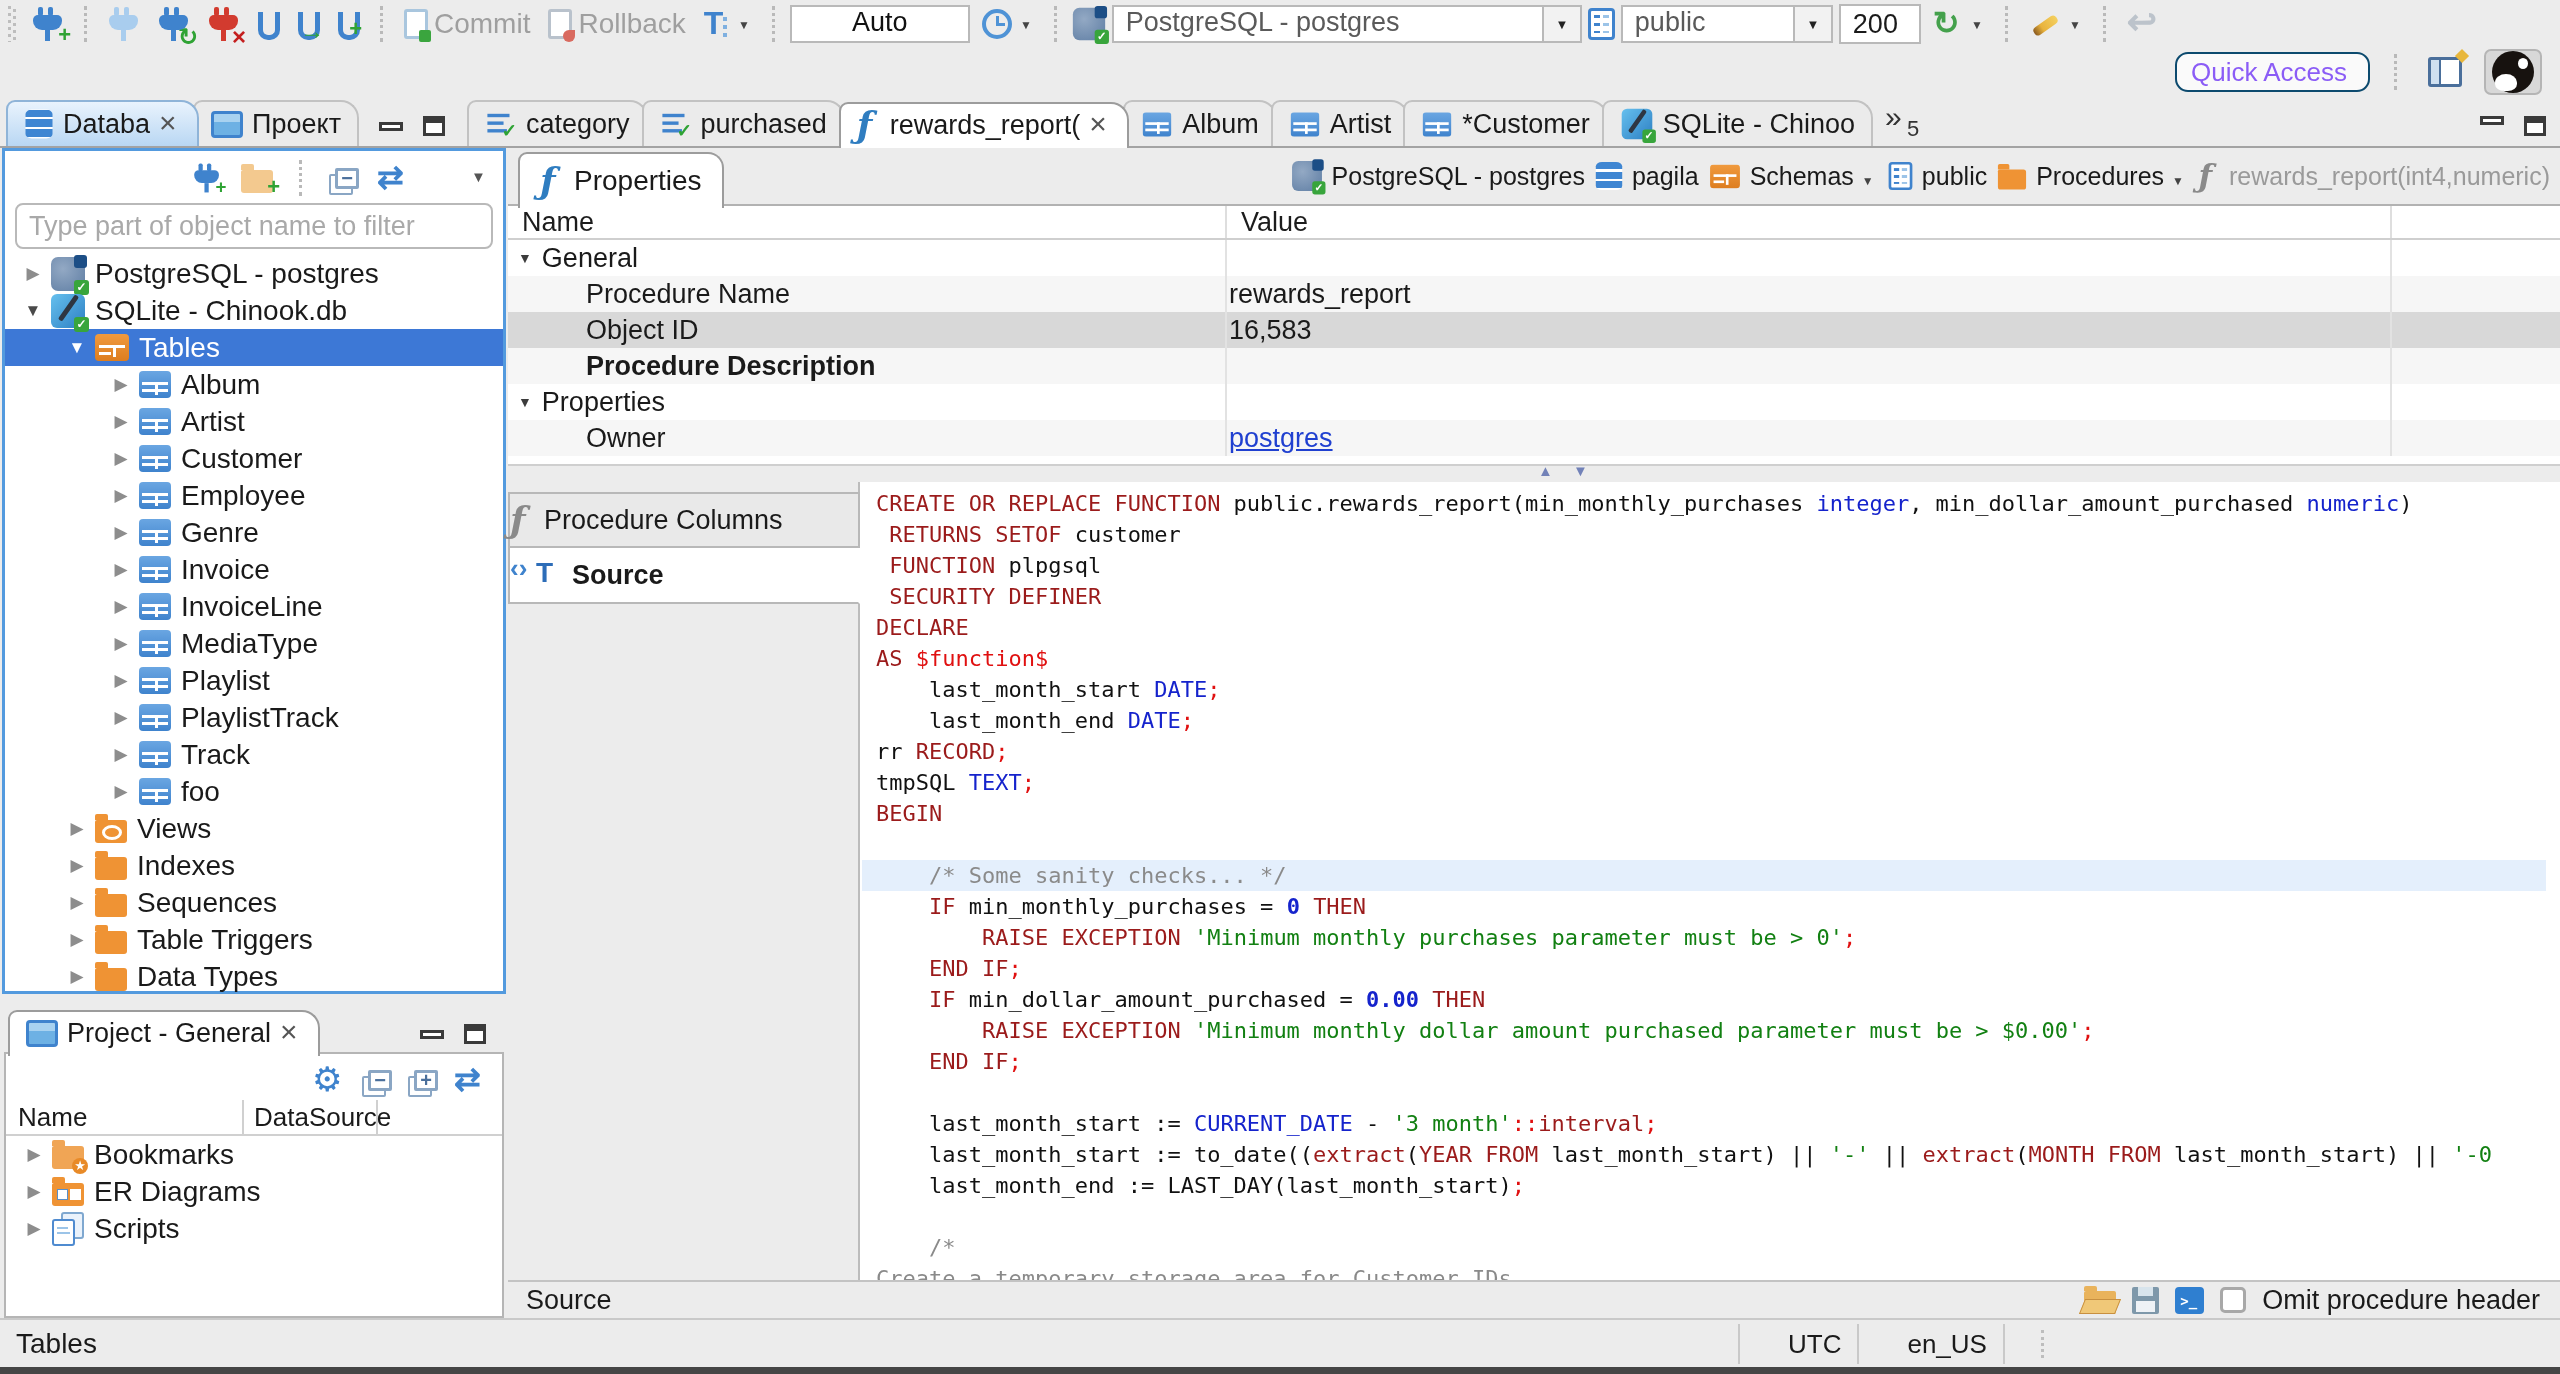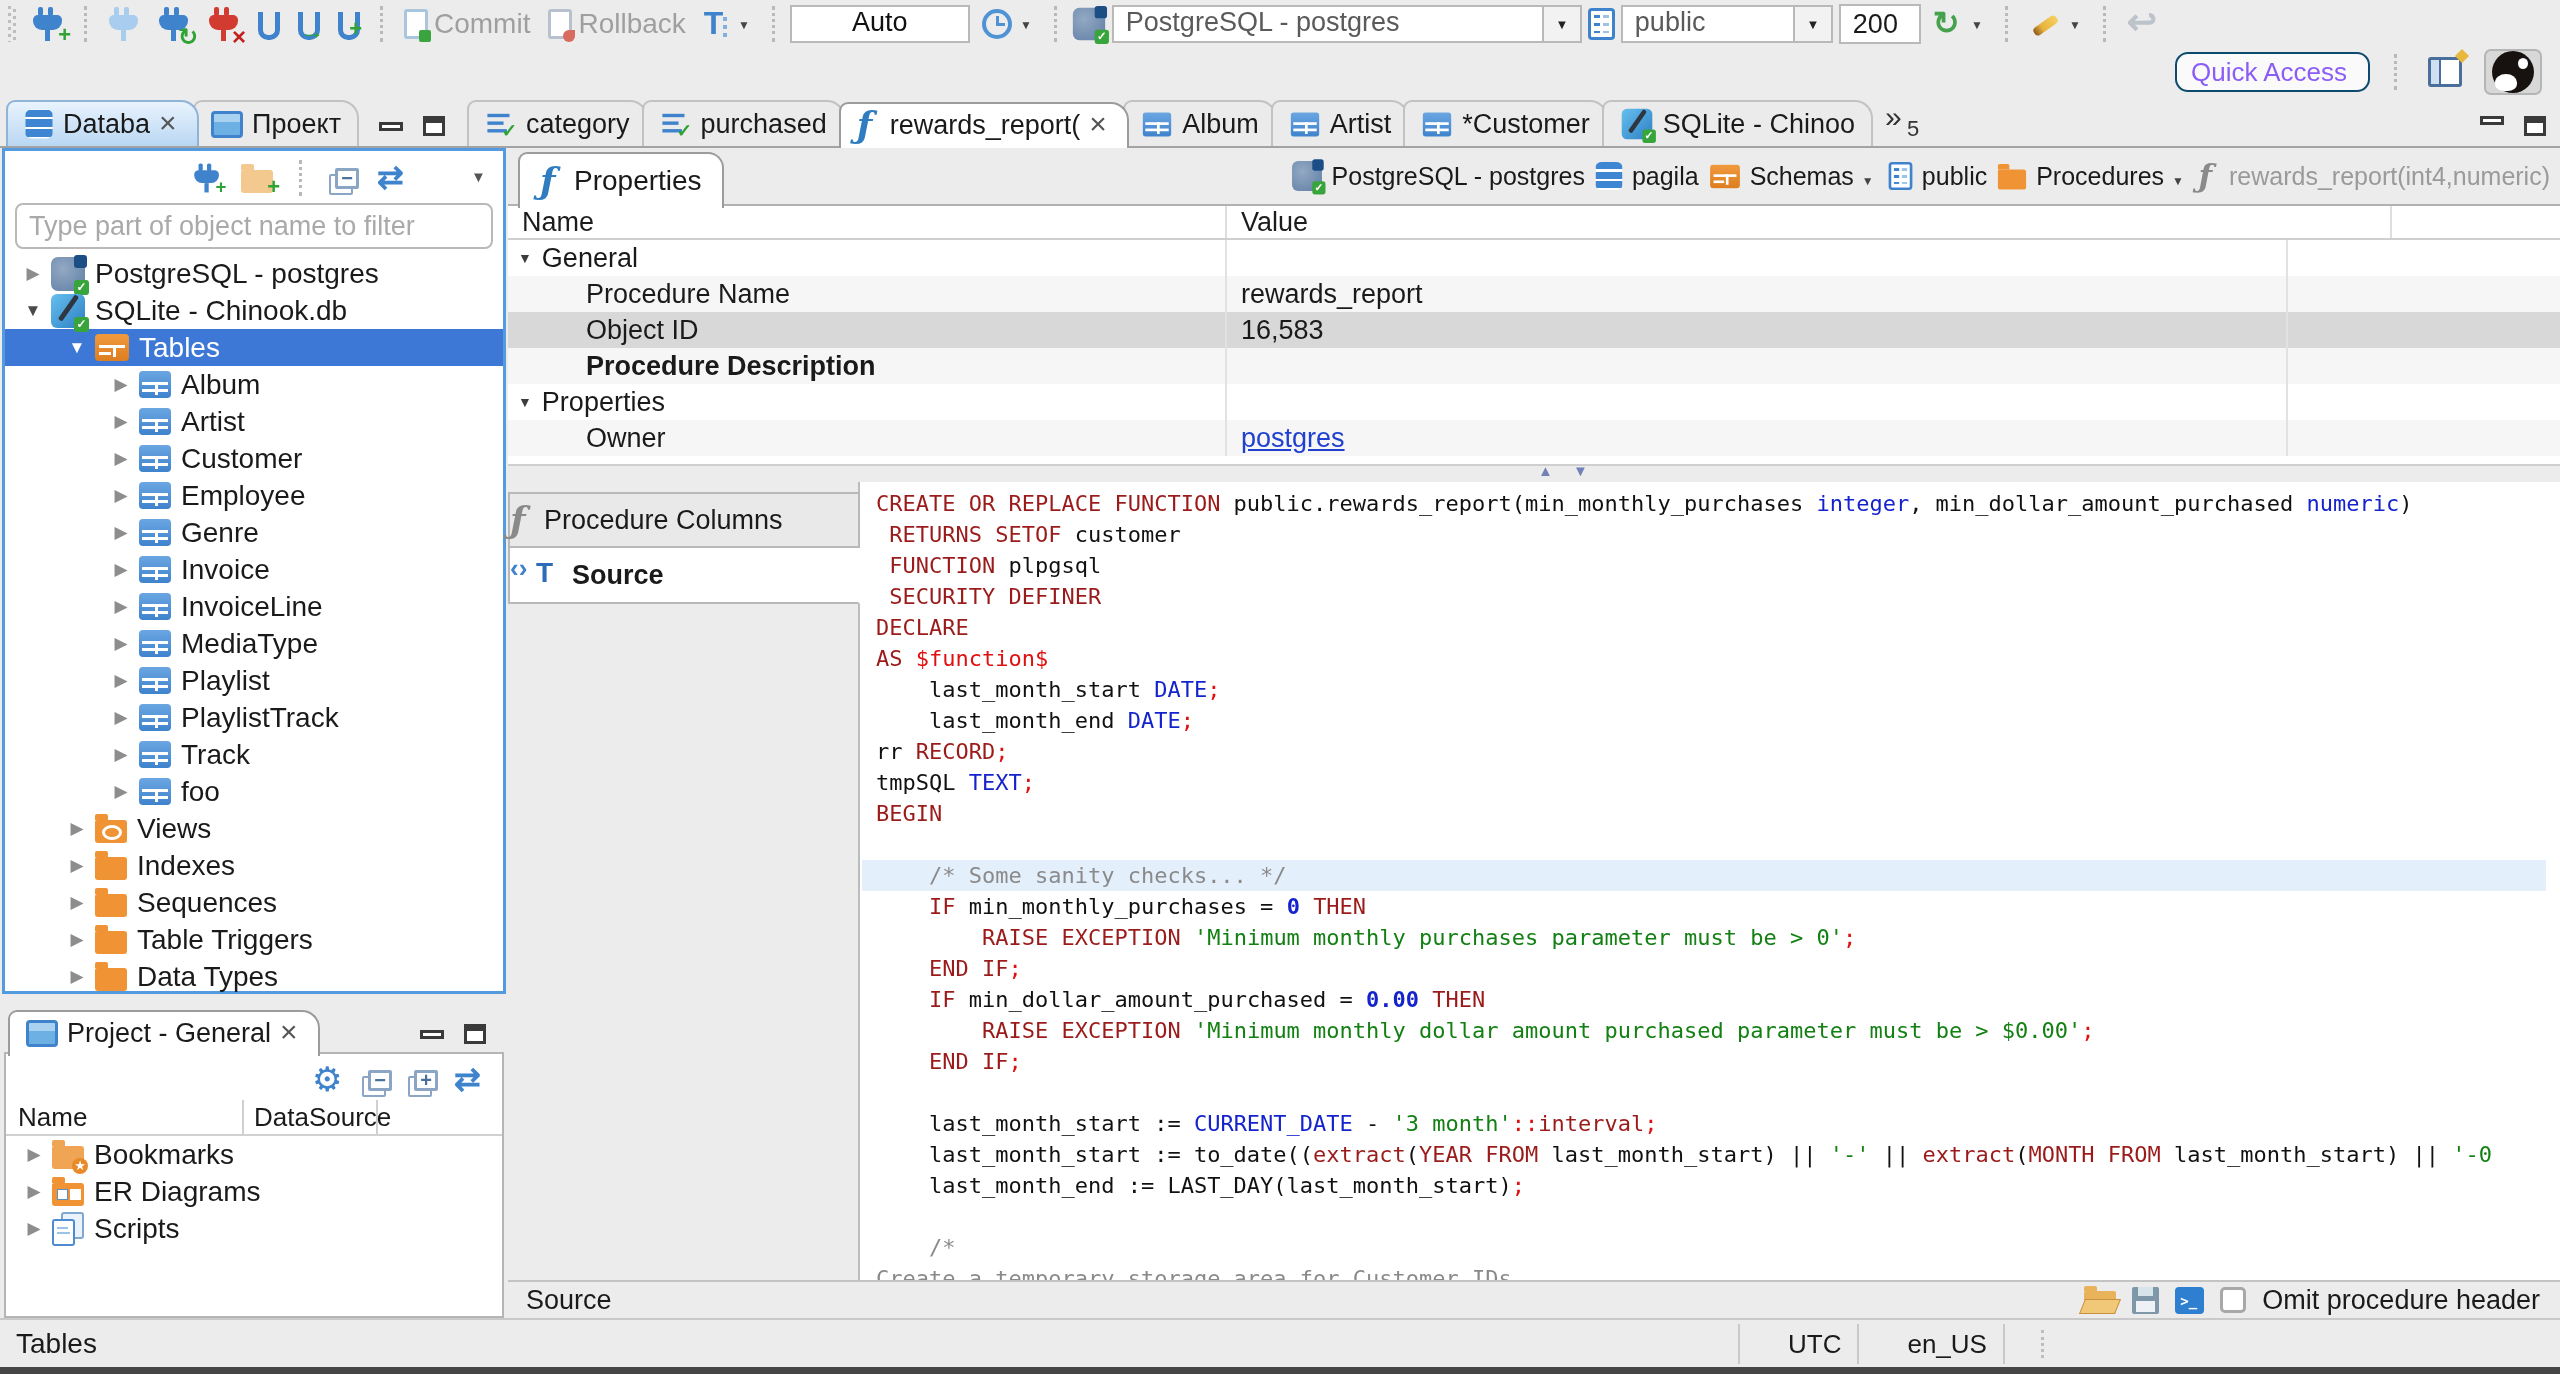--- a/index.html
+++ b/index.html
@@ -150,21 +150,21 @@
   .crumbs{position:absolute;right:10px;top:0;height:56px;display:flex;align-items:center;gap:9px;font-size:25px;white-space:nowrap}
   .crumbs .bc{display:flex;align-items:center;gap:8px}
   .crumbs .muted{color:#9a9a9a}
   .crumbs .ico{transform:scale(.88)}
   #grid{position:absolute;left:0;top:58px;width:2052px;height:258px;background:#fff;font-size:27px}
   .ghead{display:flex;height:34px;align-items:center;color:#1c1c1c;border-bottom:2px solid #cfcfcf}
   .ghead .hc1{width:719px;padding-left:14px;align-self:stretch;display:flex;align-items:center;border-right:2px solid #dedede}
   .ghead .hc2{width:1165px;padding-left:14px;align-self:stretch;display:flex;align-items:center;border-right:2px solid #dedede}
   .prow{height:36px;display:flex;align-items:center}
   .prow .nc{width:719px;align-self:stretch;display:flex;align-items:center;border-right:2px solid #e2e2e2}
-  .prow .vc{width:1061px;align-self:stretch;display:flex;align-items:center;padding-left:14px;border-right:2px solid #e2e2e2}
+  .prow .vc{width:1165px;align-self:stretch;display:flex;align-items:center;padding-left:2px;border-right:2px solid #e2e2e2}
   .prow.alt{background:#f6f6f6}
   .prow.selrow{background:#d8d8d8}
   .gx{padding-left:10px;display:flex;align-items:center}
   .gx::before{content:"▼";font-size:14px;color:#3c3c3c;margin-right:10px}
   .childname{padding-left:78px}
   .bold{font-weight:bold}
   .link{color:#2040d0;text-decoration:underline}
   #splitter{position:absolute;left:0;top:316px;width:2052px;height:18px;background:#ececec;border-top:2px solid #cfcfcf}
   #splitter .ctl{position:absolute;left:1030px;top:-4px;color:#7282b8;font-size:15px;letter-spacing:8px}
   #splitter .ctl::before{content:"▲ ▼"}

